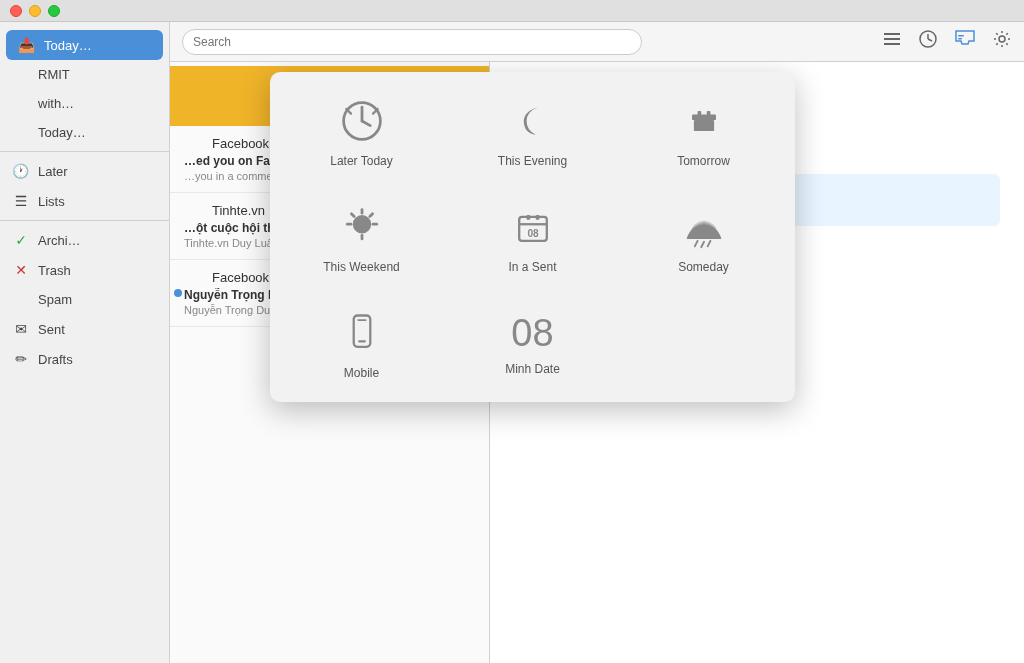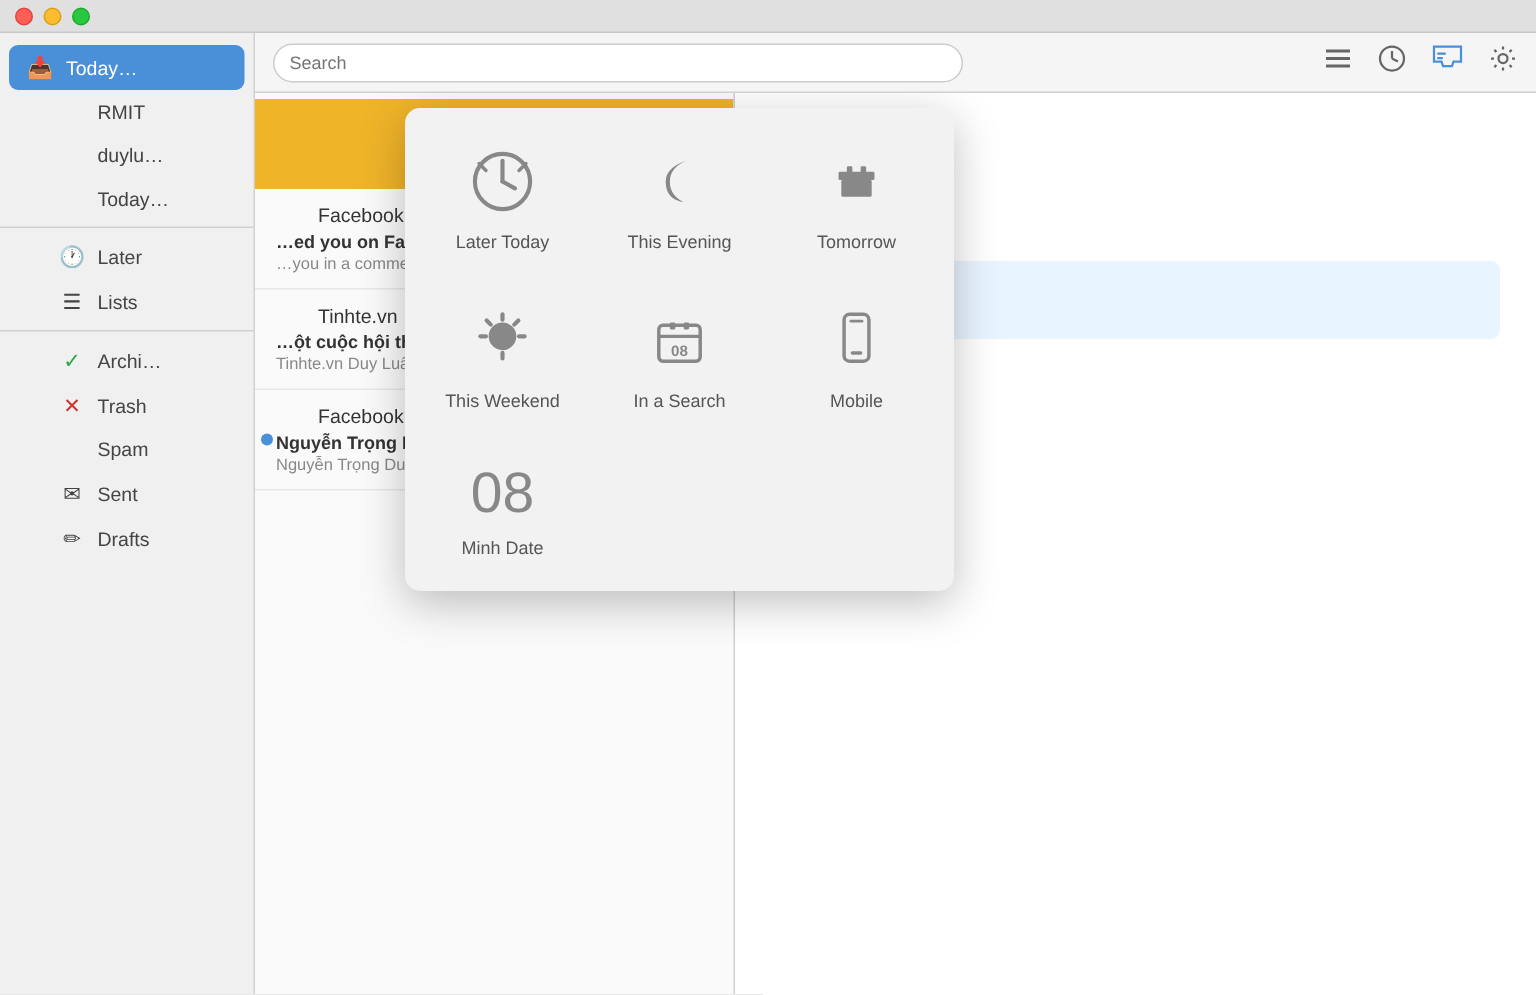--- a/index.html
+++ b/index.html
@@ -49,21 +49,20 @@
     }
 
     .sidebar-item {
       display: flex;
       align-items: center;
       padding: 7px 12px;
       cursor: pointer;
       font-size: 13px;
       color: #444;
       gap: 8px;
-      margin-left: 27px;
     }
     .sidebar-item.active {
       background: #4a90d9;
       color: white;
       border-radius: 6px;
       margin: 0 6px;
     }
     .sidebar-icon {
       width: 18px;
       text-align: center;
@@ -240,21 +239,21 @@
       font-size: 10px;
       color: #bbb;
       margin-top: 4px;
     }
 
     
     .snooze-popup {
       position: absolute;
       top: 10px;
       left: 100px;
-      width: 366px;
+      width: 525px;
       background: #f2f2f2;
       border-radius: 10px;
       box-shadow: 0 8px 30px rgba(0,0,0,0.25);
       z-index: 100;
       display: grid;
       grid-template-columns: repeat(3, 1fr);
       padding: 6px;
       gap: 0;
     }
 
@@ -295,21 +294,21 @@
     <div class="sidebar-item active">
       <span class="sidebar-icon">📥</span>
       <span>Today…</span>
     </div>
     <div class="sidebar-item">
       <span class="sidebar-icon"></span>
       <span>RMIT</span>
     </div>
     <div class="sidebar-item">
       <span class="sidebar-icon"></span>
-      <span>duylu…</span>
+      <span>with…</span>
     </div>
     <div class="sidebar-item">
       <span class="sidebar-icon"></span>
       <span>Today…</span>
     </div>
     <div class="sidebar-divider"></div>
     <div class="sidebar-item">
       <span class="sidebar-icon">🕐</span>
       <span>Later</span>
     </div>
@@ -474,23 +473,35 @@
 
 
         <div class="snooze-cell">
           <svg class="snooze-svg" viewBox="0 0 50 50" fill="none">
             <rect x="10" y="14" width="30" height="26" rx="3" stroke="#888" stroke-width="2.5"></rect>
             <line x1="10" y1="22" x2="40" y2="22" stroke="#888" stroke-width="2.5"></line>
             <rect x="18" y="12" width="4" height="5" rx="1" fill="#888"></rect>
             <rect x="28" y="12" width="4" height="5" rx="1" fill="#888"></rect>
             <text x="25" y="36" text-anchor="middle" font-size="11" fill="#888" font-family="sans-serif" font-weight="600">08</text>
           </svg>
-          <span class="snooze-cell-label">In a Search</span>
-        </div>
-
+          <span class="snooze-cell-label">In a Sent</span>
+        </div>
+
+        <div class="snooze-cell">
+          <svg class="snooze-svg" viewBox="0 0 50 50" fill="none">
+            <path d="M10 32 Q12 20 25 18 Q38 20 40 32" fill="#888" opacity="0.4"></path>
+            <path d="M8 35 Q12 22 25 20 Q38 22 42 35" fill="#888" opacity="0.6"></path>
+            <path d="M6 38 Q10 24 25 22 Q40 24 44 38" fill="#888"></path>
+
+            <line x1="18" y1="40" x2="15" y2="46" stroke="#888" stroke-width="2" stroke-linecap="round"></line>
+            <line x1="25" y1="41" x2="22" y2="47" stroke="#888" stroke-width="2" stroke-linecap="round"></line>
+            <line x1="32" y1="40" x2="29" y2="46" stroke="#888" stroke-width="2" stroke-linecap="round"></line>
+          </svg>
+          <span class="snooze-cell-label">Someday</span>
+        </div>
 
         <div class="snooze-cell">
           <svg class="snooze-svg" viewBox="0 0 50 50" fill="none">
             <rect x="16" y="6" width="18" height="34" rx="4" stroke="#888" stroke-width="2.5"></rect>
             <line x1="22" y1="34" x2="28" y2="34" stroke="#888" stroke-width="2.5" stroke-linecap="round"></line>
             <rect x="20" y="10" width="10" height="2" rx="1" fill="#888"></rect>
           </svg>
           <span class="snooze-cell-label">Mobile</span>
         </div>
 

